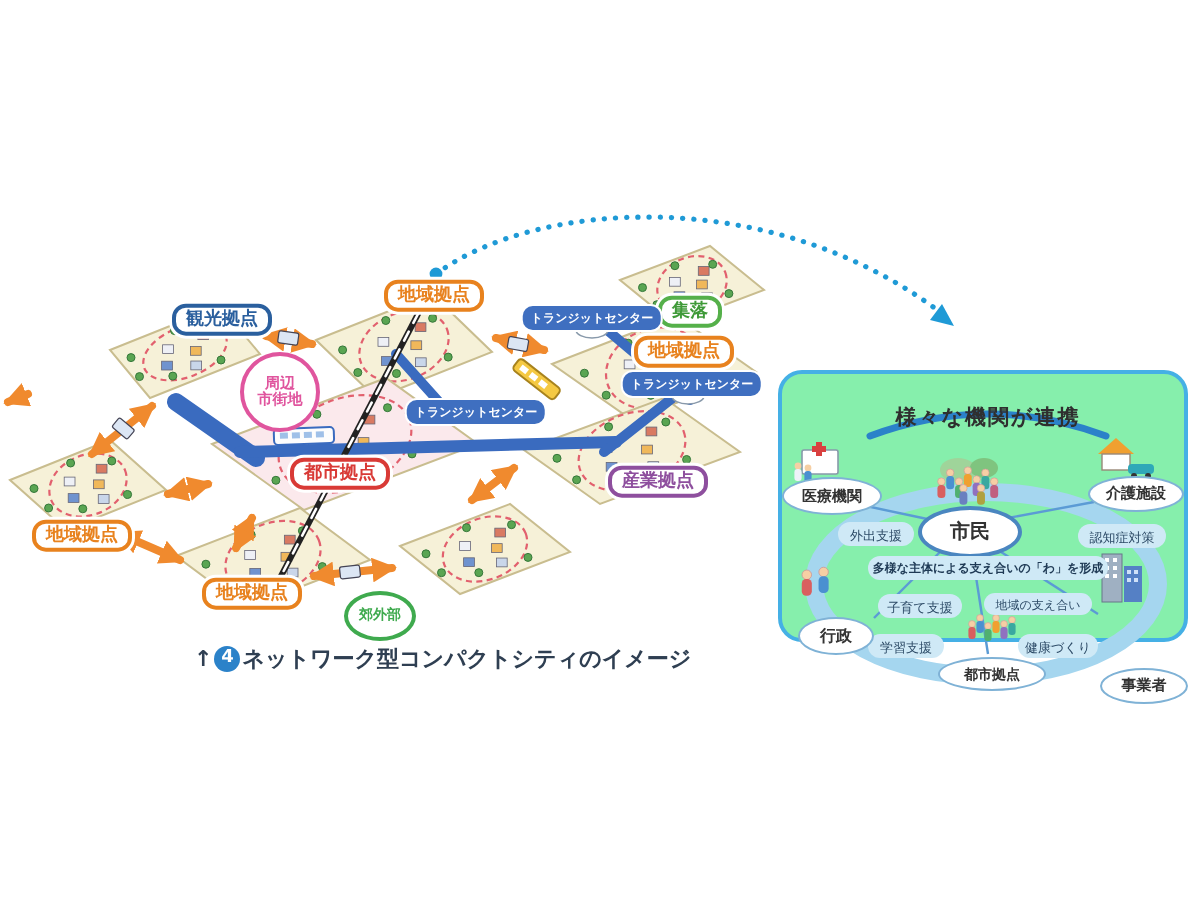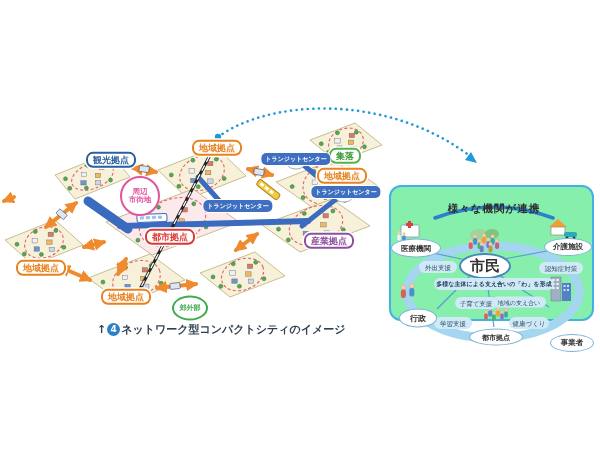--- a/index.html
+++ b/index.html
@@ -387,35 +387,35 @@
       </div>
     <div class="node" style="left:27px;top:131px;width:36px;height:17px;font-size:8px;">
         <span>行政</span>
       </div>
     <div class="node" style="left:181px;top:128px;width:42px;height:16px;font-size:7.5px;margin-top:28px;">
         <span>事業者</span>
       </div>
     <div class="node" style="left:105px;top:150px;width:52px;height:15px;font-size:7px;">
         <span>都市拠点</span>
       </div>
-    <div class="node" style="left:94px;top:79px;width:48px;height:22px;font-size:15px;border-width:2px;border-color:#4a86c0;">
+    <div class="node" style="left:94px;top:79px;width:48px;height:22px;font-size:10px;border-width:2px;border-color:#4a86c0;">
         <span>市民</span>
       </div>
 
     <div class="band">
         <span>多様な主体による支え合いの「わ」を形成</span>
       </div>
 
     <div class="bub" style="left:47px;top:80px;width:38px;height:12px;">
         <span>外出支援</span>
       </div>
     <div class="bub" style="left:170px;top:81px;width:44px;height:12px;">
         <span>認知症対策</span>
       </div>
-    <div class="bub" style="left:85px;top:116px;width:42px;height:12px;">
+    <div class="bub" style="left:69px;top:116px;width:42px;height:12px;">
         <span>子育て支援</span>
       </div>
     <div class="bub" style="left:62px;top:136px;width:38px;height:12px;">
         <span>学習支援</span>
       </div>
     <div class="bub" style="left:128px;top:115px;width:54px;height:11px;font-size:6px;">
         <span>地域の支え合い</span>
       </div>
     <div class="bub" style="left:138px;top:136px;width:40px;height:12px;">
         <span>健康づくり</span>

